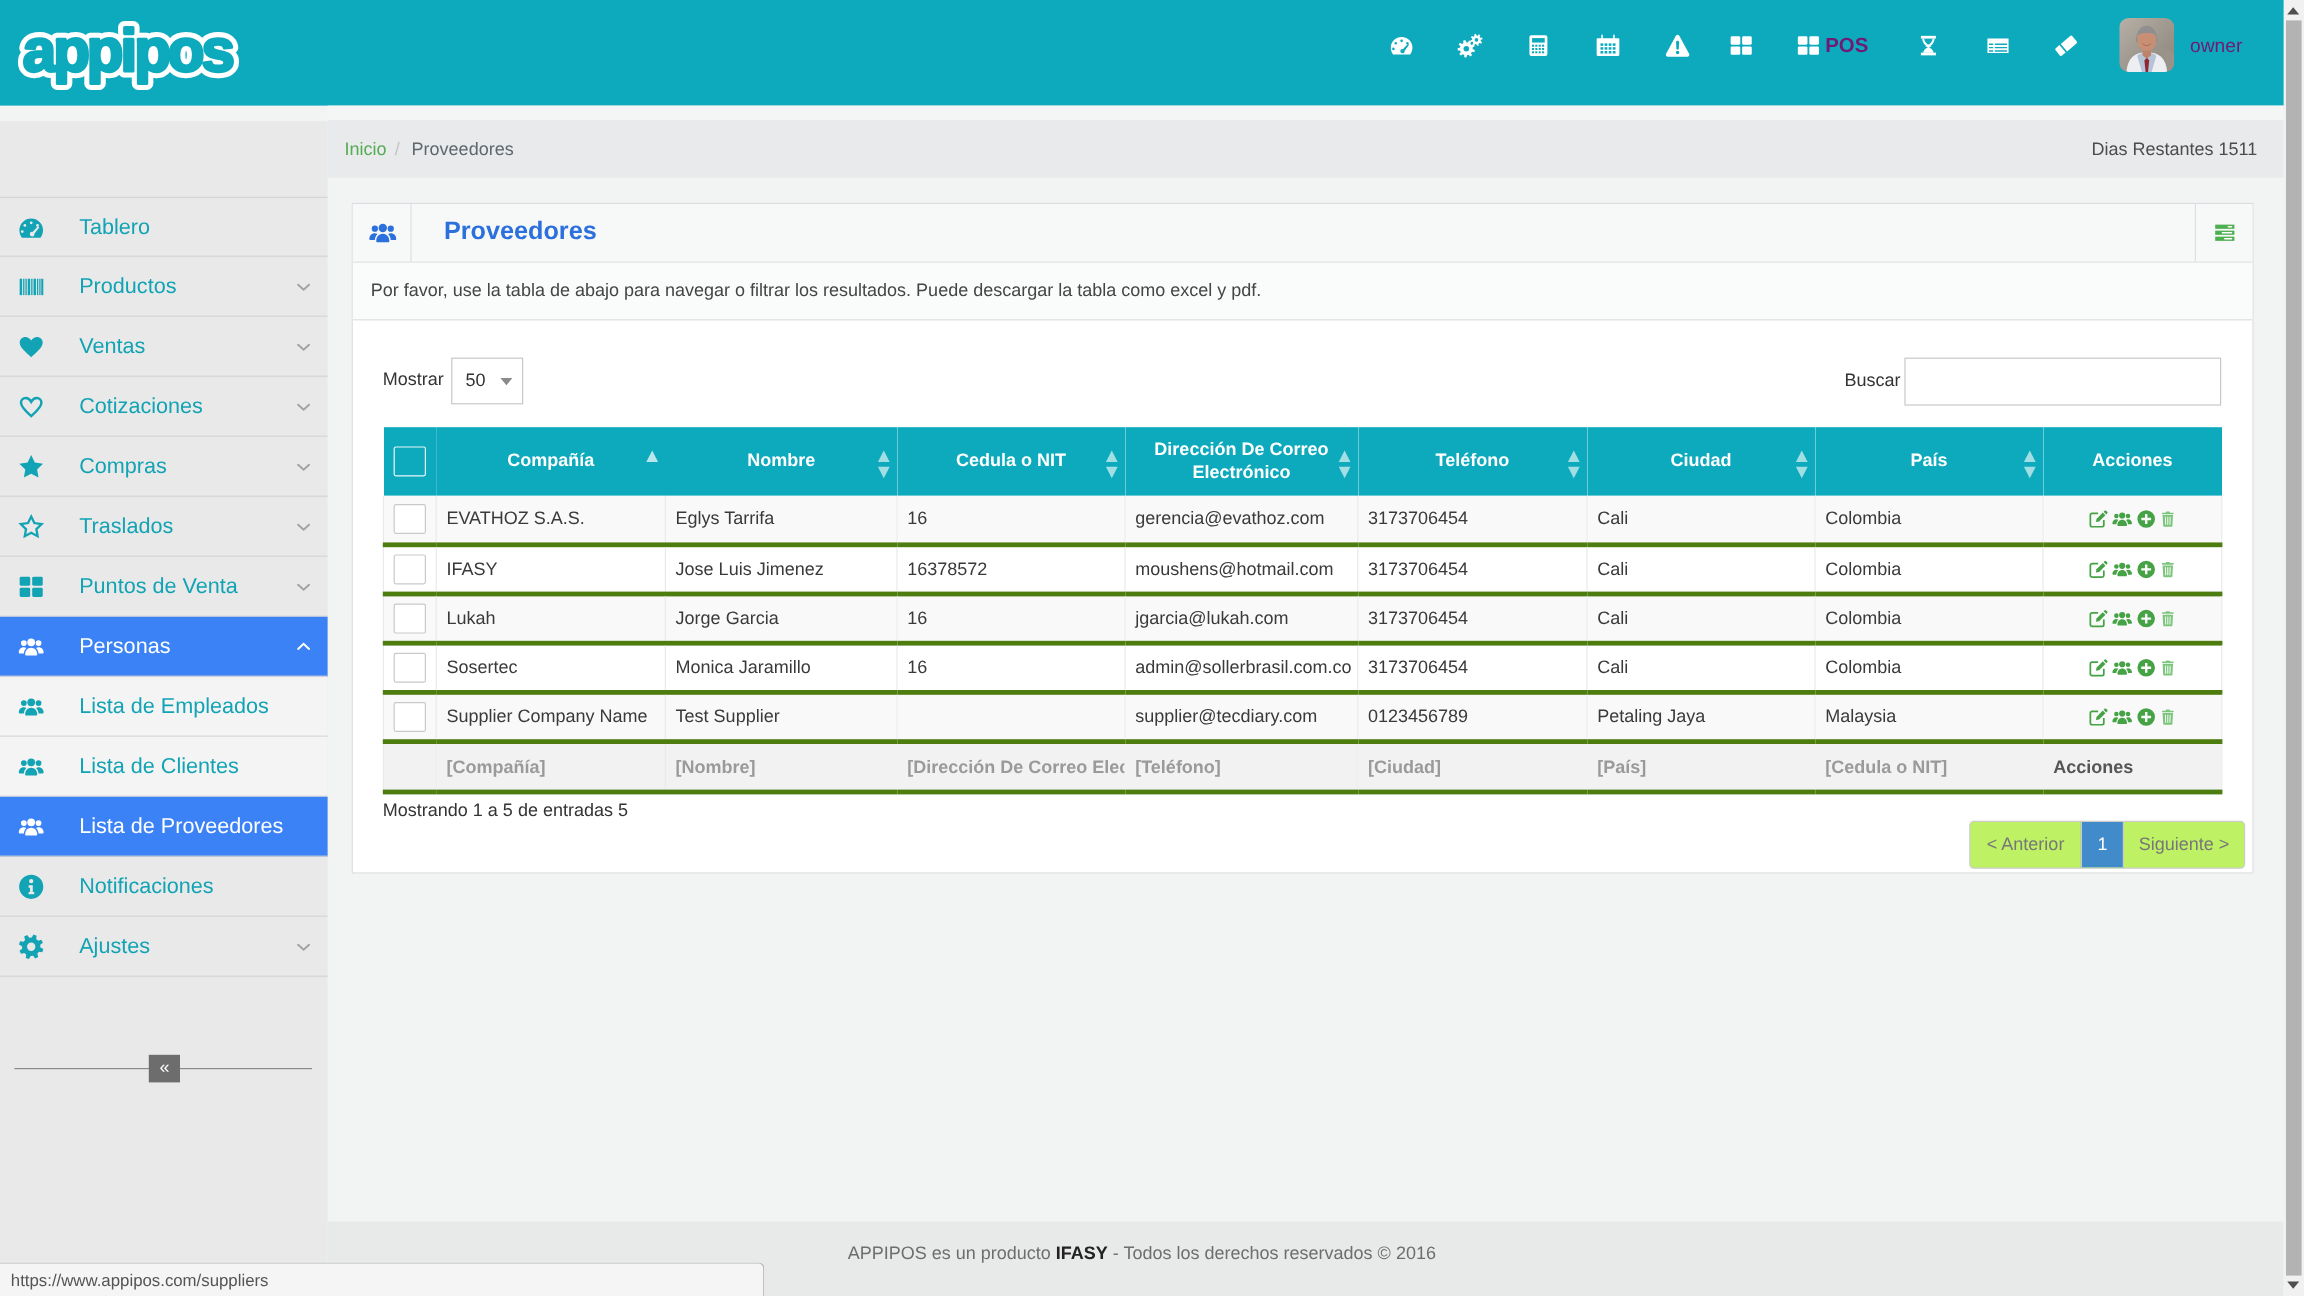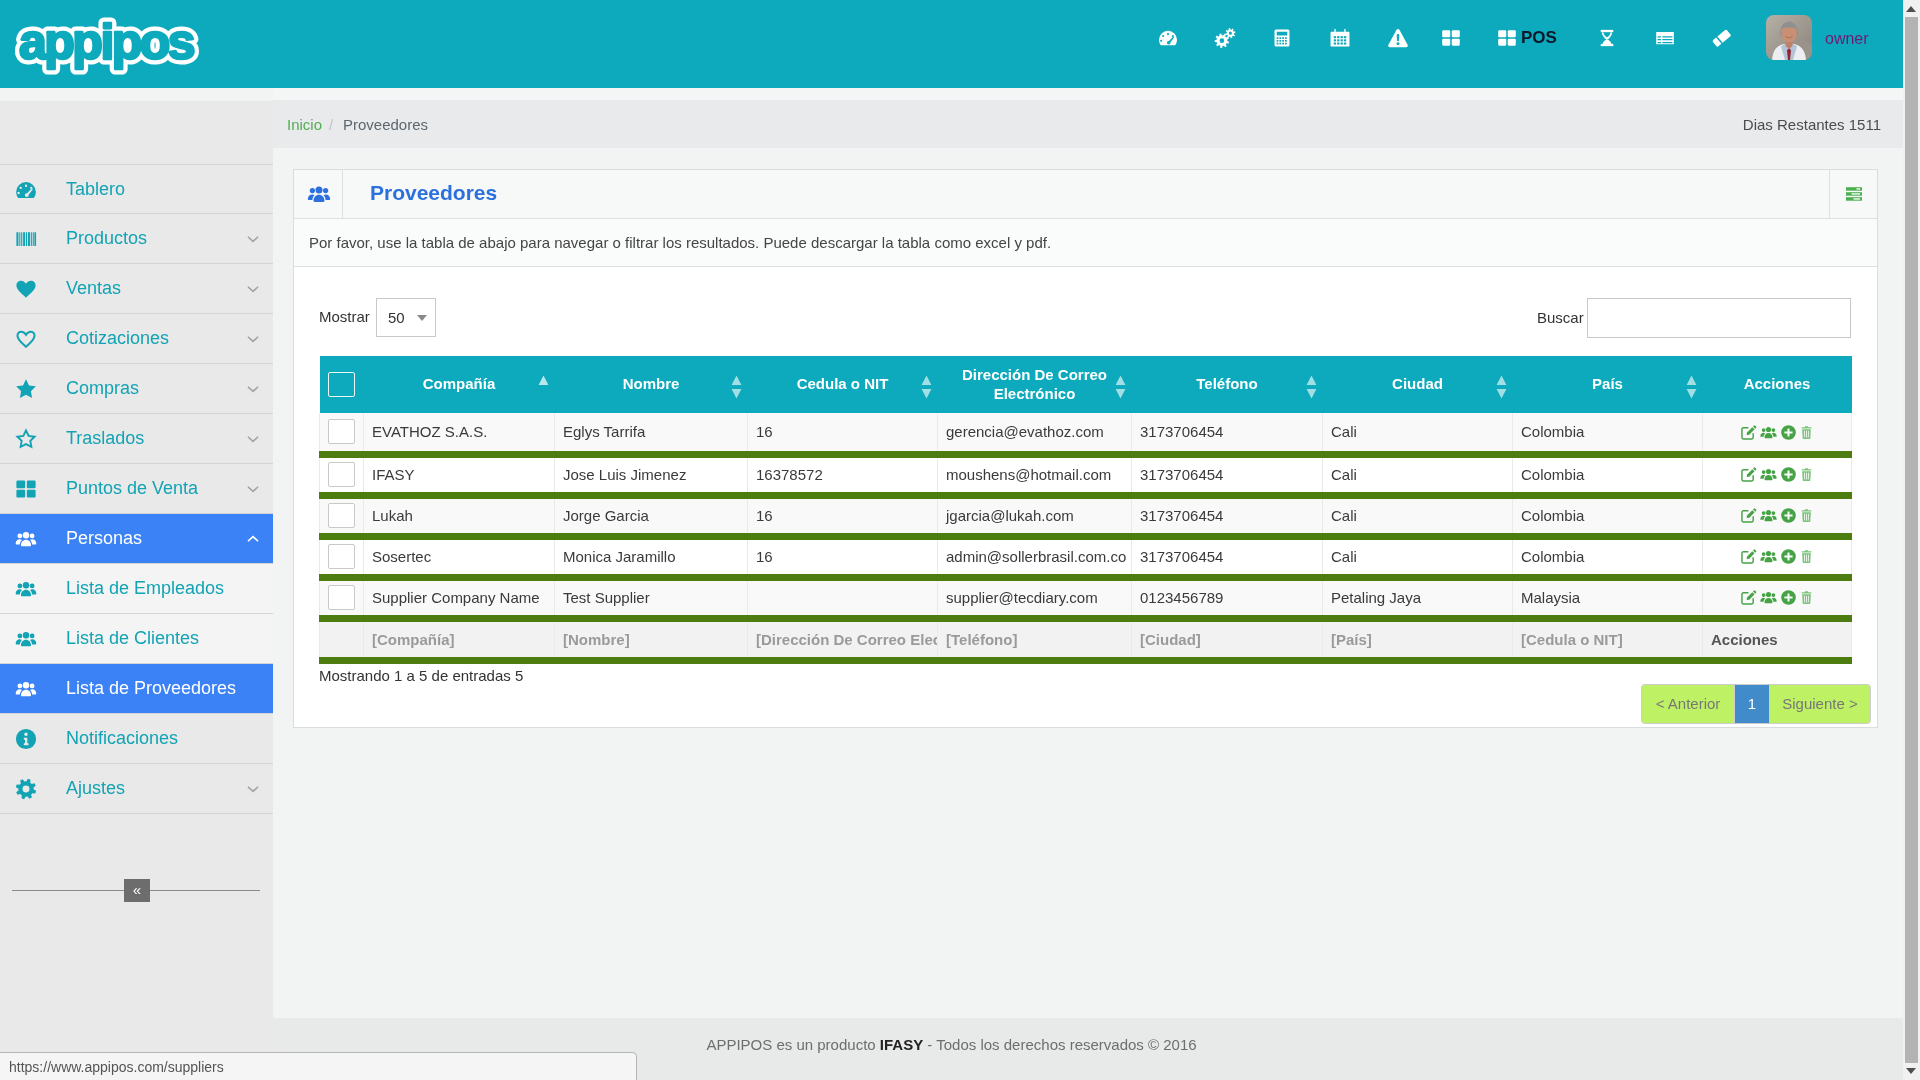--- a/index.html
+++ b/index.html
@@ -2,21 +2,21 @@
 <html><head>
 <meta charset="utf-8">
 <style>
 * { margin:0; padding:0; box-sizing:border-box; }
 html,body { width:1920px; height:1080px; overflow:hidden; }
 body { font-family:"Liberation Sans",sans-serif; position:relative; background:#f2f3f3; }
 
 #navbar { position:absolute; left:0; top:0; width:1920px; height:88px; background:#0caabc; }
 #logo { position:absolute; left:12px; top:8px; }
 .navico { position:absolute; top:27px; width:22px; height:22px; }
-#postxt { position:absolute; top:28px; left:1521px; color:#0f172a; font-size:17px; font-weight:bold; }
+#postxt { position:absolute; top:28px; left:1521px; color:#701a75; font-size:17px; font-weight:bold; }
 #avatar { position:absolute; left:1766px; top:15px; width:46px; height:45px; border-radius:8px; overflow:hidden; }
 #owner { position:absolute; left:1825px; top:30px; color:#701a75; font-size:16px; }
 
 #sidebar { position:absolute; left:0; top:88px; width:273px; height:960px; background:#e9e9e9;margin-top:13px; }
 .mitem { position:relative; height:50px; border-bottom:1px solid #d4d4d4; }
 .mitem .mico { position:absolute; left:14px; top:13px; width:24px; height:24px; }
 .mitem .mtxt { position:absolute; left:66px; top:14px; font-size:18px; color:#12a3b4; }
 .mitem .chev { position:absolute; right:13px; top:18px; width:14px; height:14px; }
 .mitem.active { background:#3b82f6; }
 .mitem.active .mtxt { color:#fff; }
@@ -48,21 +48,21 @@
 
 #mostrar { position:absolute; left:319px; top:308px; font-size:15px; color:#333; }
 #selbox { position:absolute; left:376px; top:298px; width:60px; height:39px; background:#fff; border:1px solid #c8c8c8; }
 #selbox .v { position:absolute; left:11px; top:10px; font-size:15px; color:#333; }
 #selbox .t { position:absolute; right:8px; top:16px; width:0; height:0; border-left:5px solid transparent; border-right:5px solid transparent; border-top:6px solid #8a8a8a; }
 #buscar { position:absolute; left:1537px; top:309px; font-size:15px; color:#333; }
 #searchbox { position:absolute; left:1587px; top:298px; width:264px; height:40px; background:#fff; border:1px solid #c8c8c8; }
 
 #tbl { position:absolute; left:319px; top:337px; width:1532px; border-collapse:collapse; table-layout:fixed; font-size:15px;margin-top:19px; }
 #tbl th { background:#0caabc; color:#fff; font-weight:bold; text-align:center; vertical-align:middle; position:relative; height:57px; padding:0 14px; line-height:1.25; }
-#tbl td { height:41px; border-bottom:7px solid #4d7c0f; border-left:1px solid #eaeaea; padding:4px 8px; color:#3a3a3a; vertical-align:middle; white-space:nowrap; overflow:hidden; }
+#tbl td { height:41px; border-bottom:4px solid #4d7c0f; border-left:1px solid #eaeaea; padding:4px 8px; color:#3a3a3a; vertical-align:middle; white-space:nowrap; overflow:hidden; }
 #tbl td:first-child { border-left:1px solid #eaeaea; }
 #tbl td:last-child { border-right:1px solid #eaeaea; }
 #tbl tr.odd td { background:#f9f9f9; }
 #tbl tr.even td { background:#fff; }
 #tbl tr.frow td { background:#f2f2f2; font-weight:bold; color:#9a9a9a; border-top:1px solid #d8d8d8; height:42px; }
 #tbl tr.frow td.acc { color:#555; }
 .cb { width:27px; height:25px; background:#fff; border:1px solid #c9c9c9; border-radius:2px; }
 .hcb { width:27px; height:25px; border:1px solid #eaf7f9; border-radius:2px; margin:0 auto; }
 .sort { position:absolute; right:6px; top:50%; margin-top:-10px; width:11px; height:24px; }
 .acticons { text-align:center; white-space:nowrap; }

